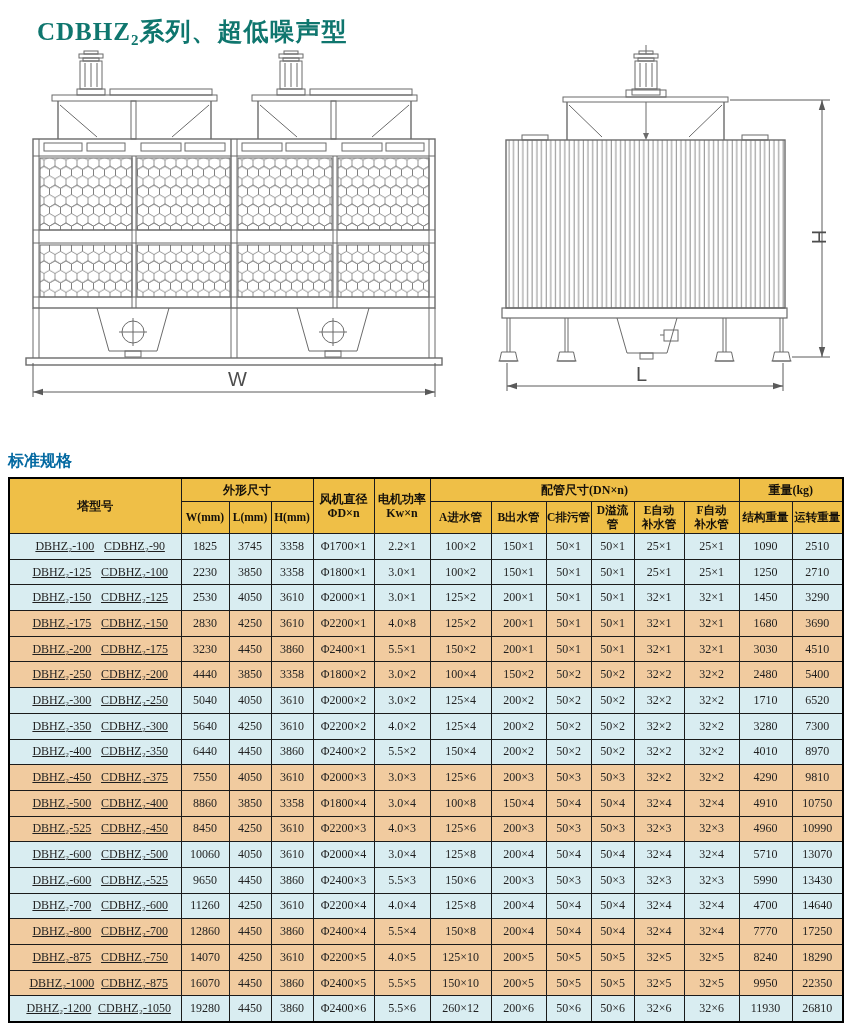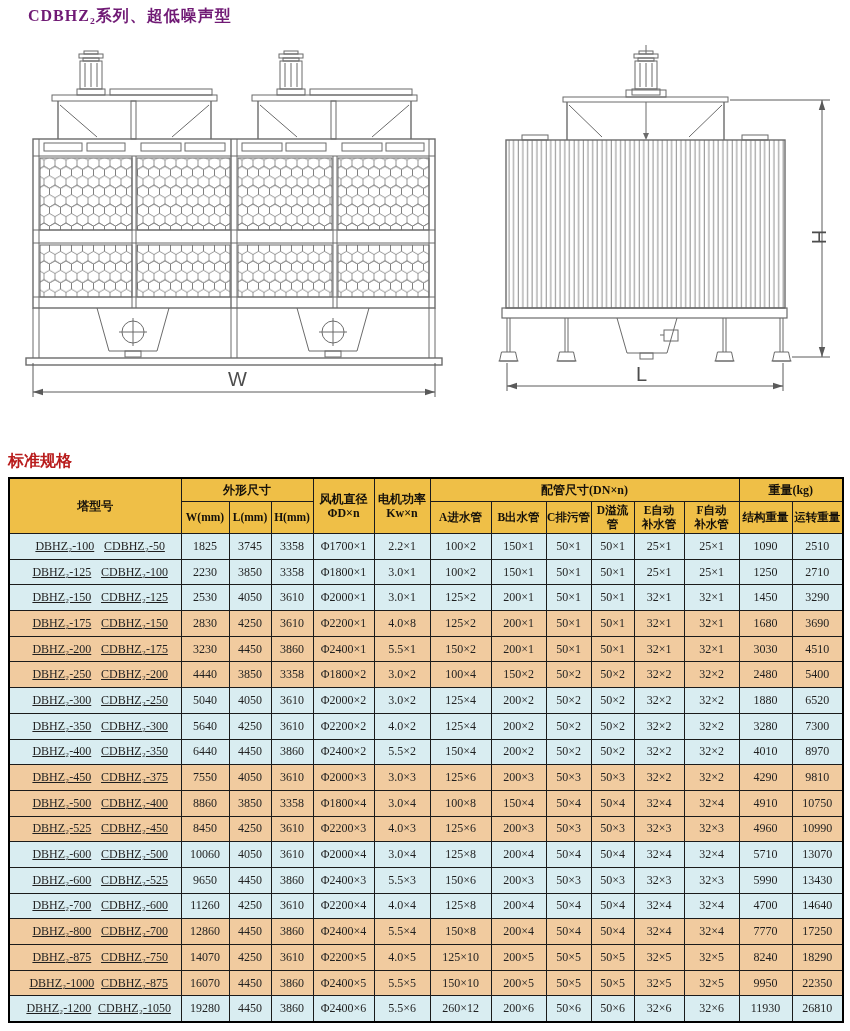--- a/index.html
+++ b/index.html
@@ -2,29 +2,29 @@
 <html><head>
 <meta charset="utf-8">
 <style>
   html,body{margin:0;padding:0;}
   body{
     width:850px;height:1031px;position:relative;overflow:hidden;
     background:#ffffff;
     font-family:"Liberation Sans", sans-serif;
   }
   .page-title{
-    position:absolute;left:28px;top:6px;margin:0;
+    position:absolute;left:28px;top:6px;margin:9px;
     font-family:"Liberation Serif", serif;
-    font-size:16px;font-weight:bold;letter-spacing:1px;
-    color:#701a75;
+    font-size:25px;font-weight:bold;letter-spacing:1px;
+    color:#0f766e;
   }
   .drawings{position:absolute;left:0;top:45px;width:850px;height:400px;}
   .section-title{
     position:absolute;left:8px;top:451px;
-    font-size:16px;font-weight:bold;color:#b91c1c;
+    font-size:16px;font-weight:bold;color:#0369a1;
     font-family:"Liberation Sans", sans-serif;
   }
   table.spec{
     position:absolute;left:8px;top:477px;width:834px;
     border-collapse:collapse;table-layout:fixed;
     border:2px solid #000;
     font-family:"Liberation Serif", serif;
   }
   table.spec th, table.spec td{
     border:1px solid #1b1b1b;
@@ -271,21 +271,21 @@
       <th>E自动
 补水管</th>
       <th>F自动
 补水管</th>
       <th>结构重量</th>
       <th>运转重量</th>
     </tr>
   </thead>
   <tbody>
       <tr class="row-blue">
-        <td class="model-cell"><span>DBHZ₂-100</span><span>CDBHZ₂-50</span></td>
+        <td class="model-cell"><span>DBHZ₂-100</span><span>CDBHZ₂-90</span></td>
         <td>1825</td>
         <td>3745</td>
         <td>3358</td>
         <td>Φ1700×1</td>
         <td>2.2×1</td>
         <td>100×2</td>
         <td>150×1</td>
         <td>50×1</td>
         <td>50×1</td>
         <td>25×1</td>
@@ -379,21 +379,21 @@
         <td>4050</td>
         <td>3610</td>
         <td>Φ2000×2</td>
         <td>3.0×2</td>
         <td>125×4</td>
         <td>200×2</td>
         <td>50×2</td>
         <td>50×2</td>
         <td>32×2</td>
         <td>32×2</td>
-        <td>1880</td>
+        <td>1710</td>
         <td>6520</td>
       </tr>
       <tr class="row-blue">
         <td class="model-cell"><span>DBHZ₂-350</span><span>CDBHZ₂-300</span></td>
         <td>5640</td>
         <td>4250</td>
         <td>3610</td>
         <td>Φ2200×2</td>
         <td>4.0×2</td>
         <td>125×4</td>

